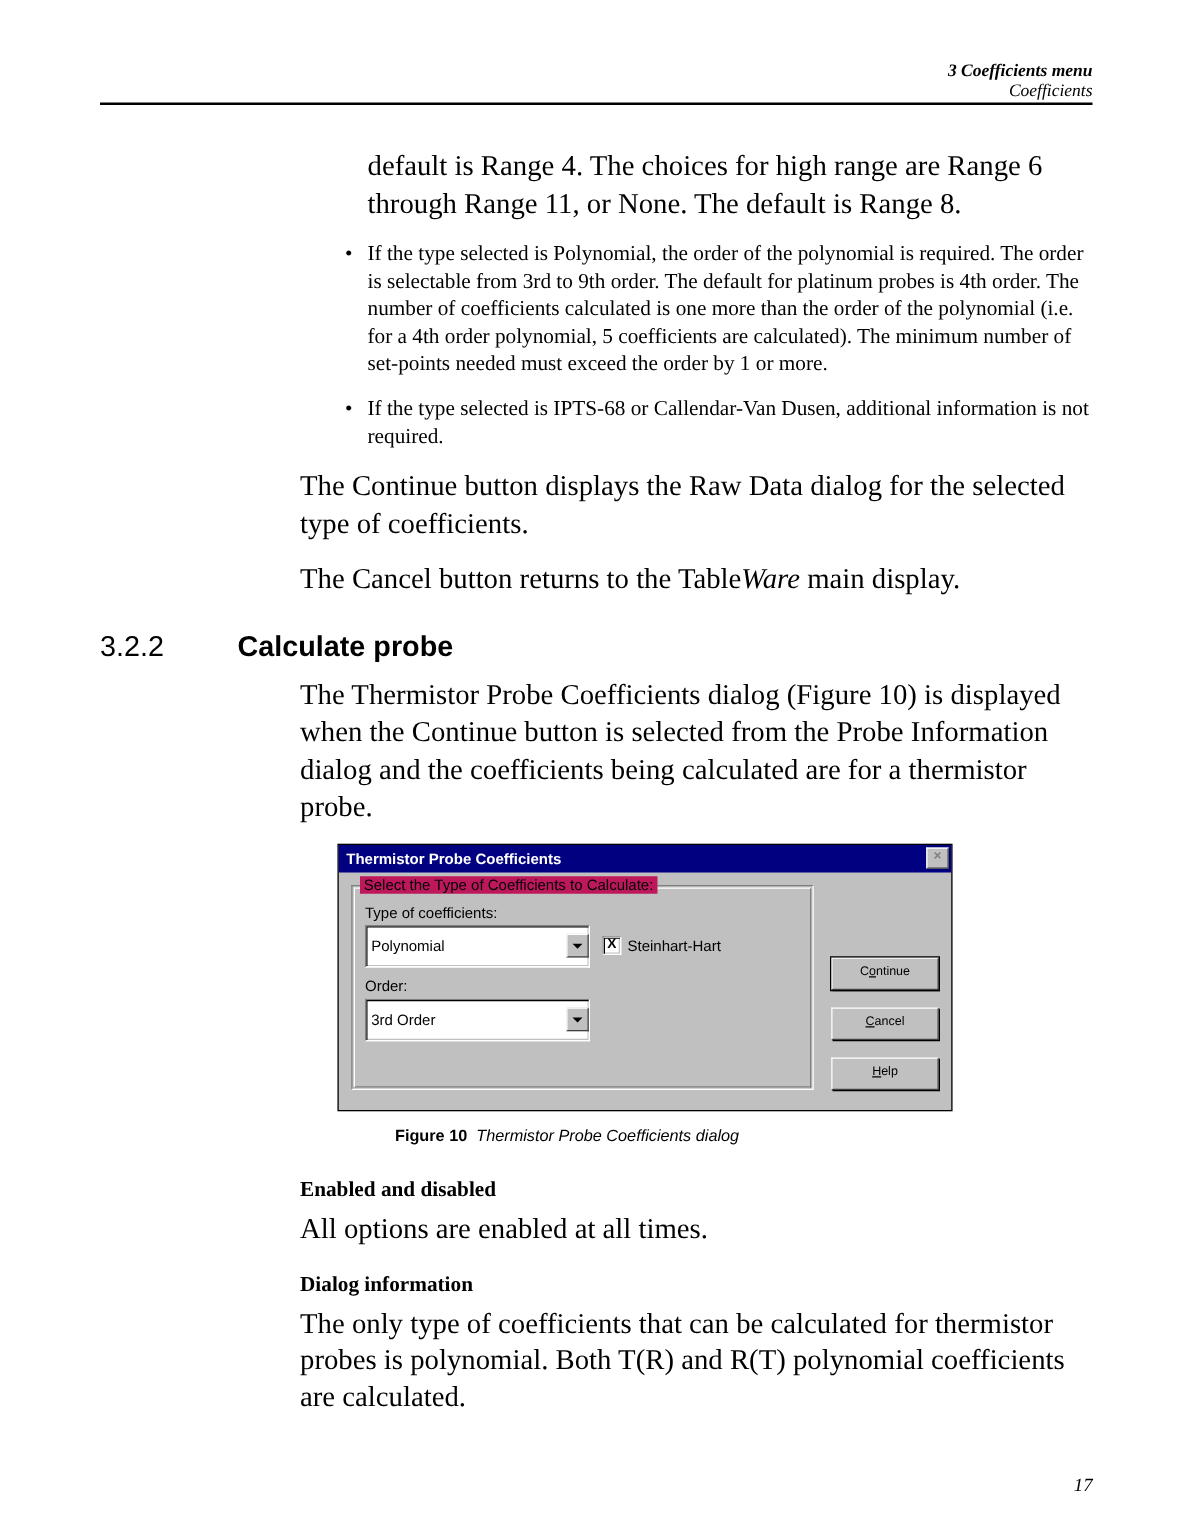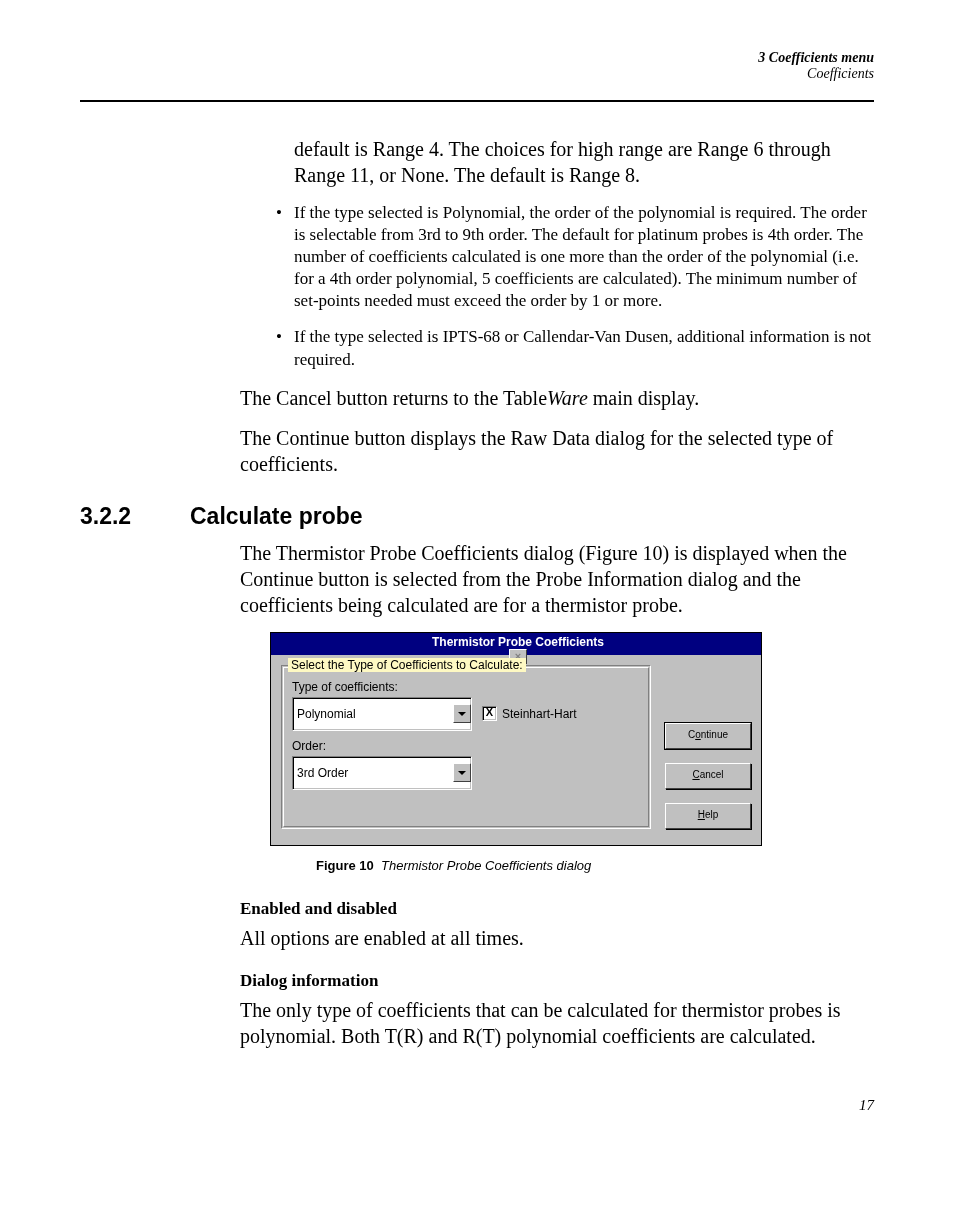--- a/index.html
+++ b/index.html
@@ -10,30 +10,30 @@
     width: 954px;
     color: #000;
   }
   .page {
     padding: 50px 80px 40px 80px;
   }
   .header {
     text-align: right;
     font-size: 14px;
     border-bottom: 2px solid #000;
-    padding-bottom: 18px;
+    padding-bottom: 0;
     margin-bottom: 34px;
   }
   .header .ch { font-style: italic; font-weight: bold; }
   .header .sub { font-style: italic; }
   .content-col {
     margin-left: 190px;
   }
   .para {
-    font-size: 20px;
+    font-size: 23px;
     line-height: 1.3;
     margin: 0 0 14px 0;
   }
   ul.bullets {
     list-style: none;
     padding: 0;
     margin: 0 0 12px 0;
   }
   ul.bullets li {
     position: relative;
@@ -50,21 +50,21 @@
     font-size: 17px;
   }
   .section-row {
     display: flex;
     align-items: baseline;
     margin: 26px 0 10px 0;
   }
   .sec-num {
     width: 110px;
     font-family: Arial, Helvetica, sans-serif;
-    font-weight: bold;
+    font-weight: normal;
     font-size: 23px;
   }
   .sec-title {
     font-family: Arial, Helvetica, sans-serif;
     font-weight: bold;
     font-size: 23px;
   }
   .subhead {
     font-weight: bold;
     font-size: 17px;
@@ -95,21 +95,20 @@
   }
   .titlebar {
     display: flex;
     align-items: center;
     justify-content: space-between;
     background: #000080;
     color: #fff;
     font-weight: bold;
     padding: 2px 2px 2px 6px;
     height: 18px;
-    flex-direction: column;
   }
   .titlebar .closebtn {
     width: 16px;
     height: 15px;
     background: #c0c0c0;
     border-top: 1px solid #fff;
     border-left: 1px solid #fff;
     border-right: 1px solid #404040;
     border-bottom: 1px solid #404040;
     color: #808080;
@@ -137,21 +136,21 @@
     inset: 1px;
     border: 1px solid #fff;
     border-right-color: #808080;
     border-bottom-color: #808080;
     pointer-events: none;
   }
   .groupbox .legend {
     position: absolute;
     top: -8px;
     left: 6px;
-    background: #fef9c3;
+    background: #be185d;
     padding: 0 3px;
     z-index: 2;
   }
   .row {
     display: flex;
     align-items: center;
     gap: 10px;
     margin-bottom: 8px;
   }
   .label {
@@ -246,25 +245,25 @@
   </div>
 
   <div class="content-col">
     <p class="para" style="padding-left:24px;">default is Range 4. The choices for high range are Range 6 through Range 11, or None. The default is Range 8.</p>
 
     <ul class="bullets">
       <li>If the type selected is Polynomial, the order of the polynomial is required. The order is selectable from 3rd to 9th order. The default for platinum probes is 4th order. The number of coefficients calculated is one more than the order of the polynomial (i.e. for a 4th order polynomial, 5 coefficients are calculated). The minimum number of set-points needed must exceed the order by 1 or more.</li>
       <li>If the type selected is IPTS-68 or Callendar-Van Dusen, additional information is not required.</li>
     </ul>
 
+    <p class="para" style="margin-left:-30px;">The Continue button displays the Raw Data dialog for the selected type of coefficients.</p>
+
     <p class="para" style="margin-left:-30px;">
       <span>The Cancel button returns to the Table</span><em>Ware</em><span> main display.</span>
     </p>
-
-    <p class="para" style="margin-left:-30px;">The Continue button displays the Raw Data dialog for the selected type of coefficients.</p>
   </div>
 
   <div class="section-row">
     <div class="sec-num">3.2.2</div>
     <div class="sec-title">Calculate probe</div>
   </div>
 
   <div class="content-col">
     <p class="para" style="margin-left:-30px;">The Thermistor Probe Coefficients dialog (Figure 10) is displayed when the Continue button is selected from the Probe Information dialog and the coefficients being calculated are for a thermistor probe.</p>
 

